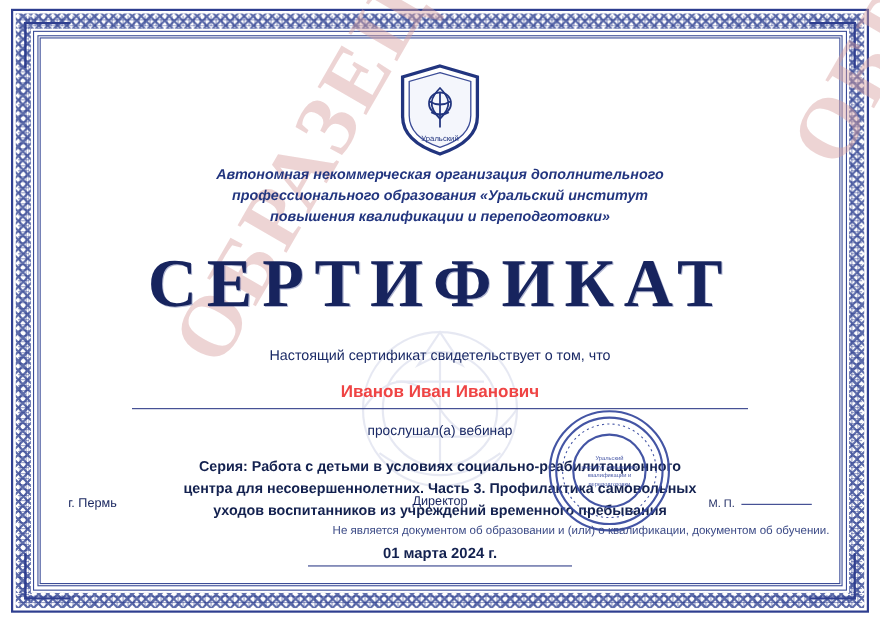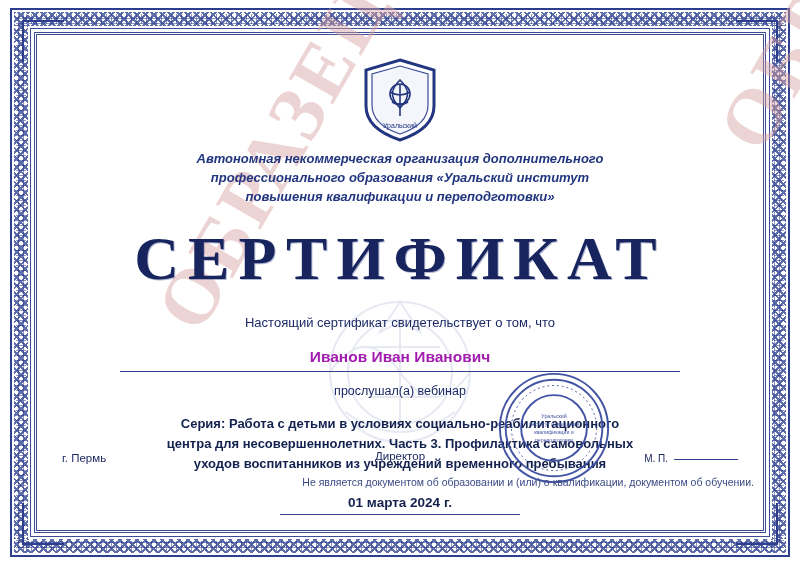--- a/index.html
+++ b/index.html
@@ -182,21 +182,21 @@
     color: #1b2a66;
     font-size: 13px;
   }
 
   .name-wrap {
     margin: 18px auto 0;
     width: 560px;
     text-align: center;
   }
   .name {
-    color: #a21caf;
+    color: #ef4444;
     font-weight: bold;
     font-size: 15.5px;
     padding-bottom: 4px;
   }
   .name-rule {
     border-bottom: 1px solid #33408a;
     height: 1px;
     width: 100%;
   }
 

